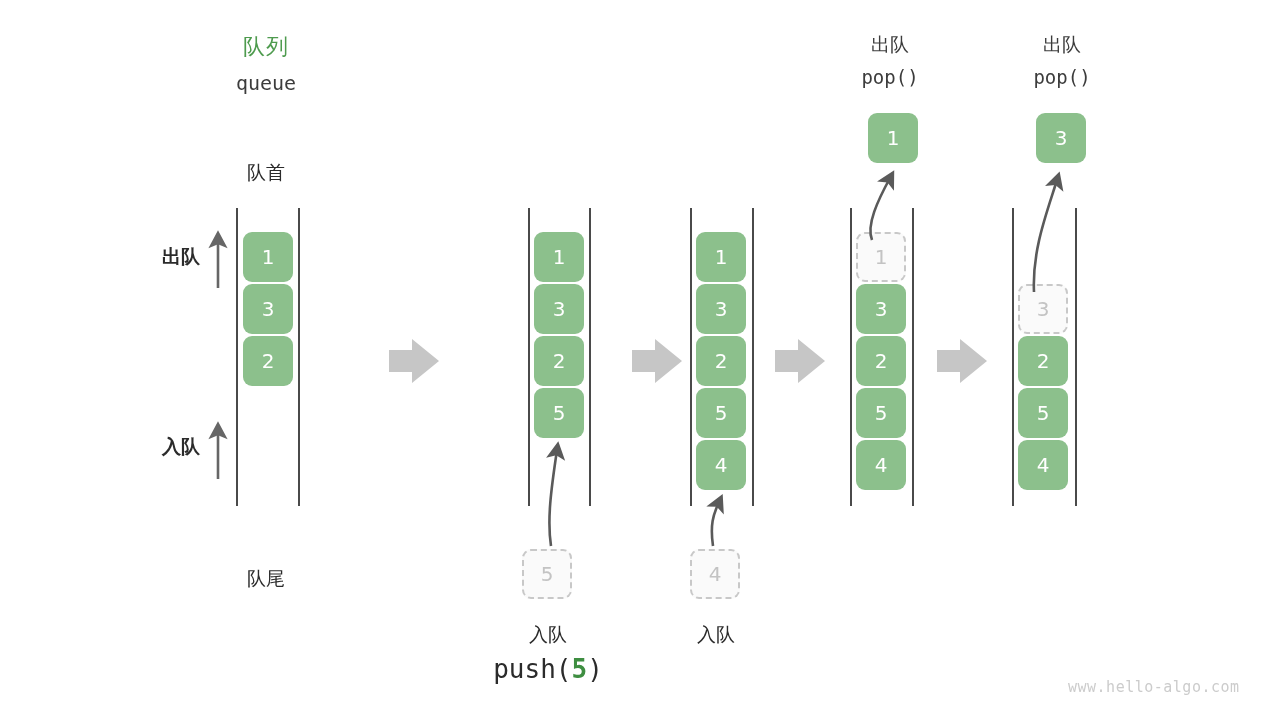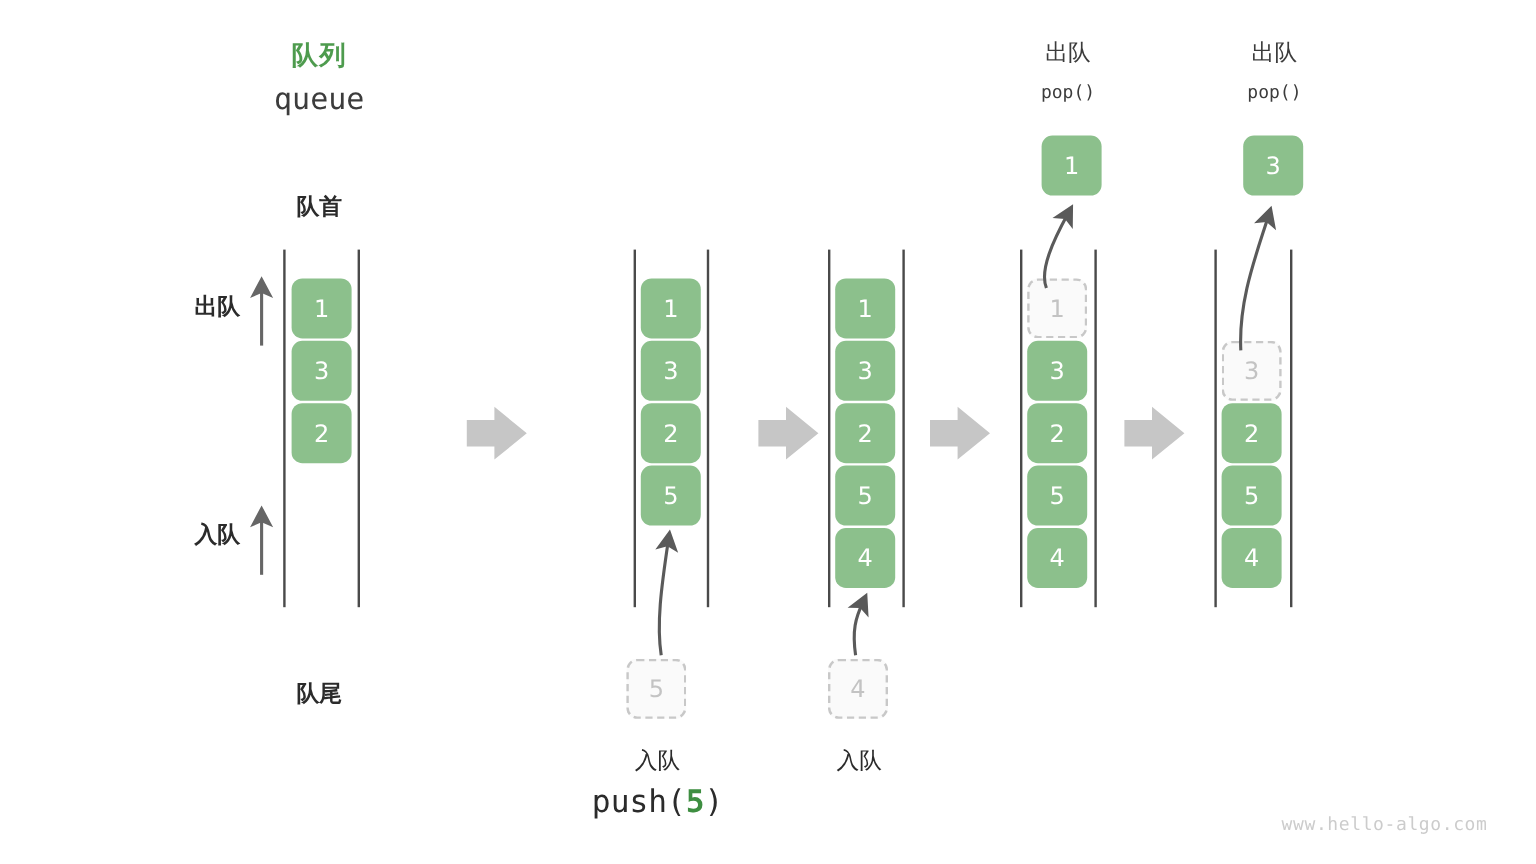--- a/index.html
+++ b/index.html
@@ -19,48 +19,48 @@
     position: absolute;
     left: 0; top: 0;
     width: 1280px;
     height: 720px;
   }
   .abs { position: absolute; }
 
   
   .title-cn {
     font-size: 22px;
-    font-weight: bold;
+    font-weight: normal;
     color: #4e9b4e;
     text-align: center;
     letter-spacing: 1px;
     line-height: 28px;
   }
   .title-en {
-    font-size: 25px;
+    font-size: 20px;
     font-family: "DejaVu Sans Mono", "Liberation Mono", monospace;
     color: #3c3c3c;
     text-align: center;
     line-height: 26px;
   }
   .endpoint-label {
     font-size: 19px;
-    font-weight: bold;
+    font-weight: normal;
     color: #2b2b2b;
     text-align: center;
     line-height: 24px;
   }
   .op-head-cn {
     font-size: 19px;
     color: #3c3c3c;
     text-align: center;
     line-height: 26px;
   }
   .op-head-en {
-    font-size: 15px;
+    font-size: 19px;
     font-family: "DejaVu Sans Mono", "Liberation Mono", monospace;
     color: #3c3c3c;
     text-align: center;
     line-height: 30px;
     white-space: pre;
   }
   .op-foot-cn {
     font-size: 19px;
     color: #2b2b2b;
     text-align: center;

